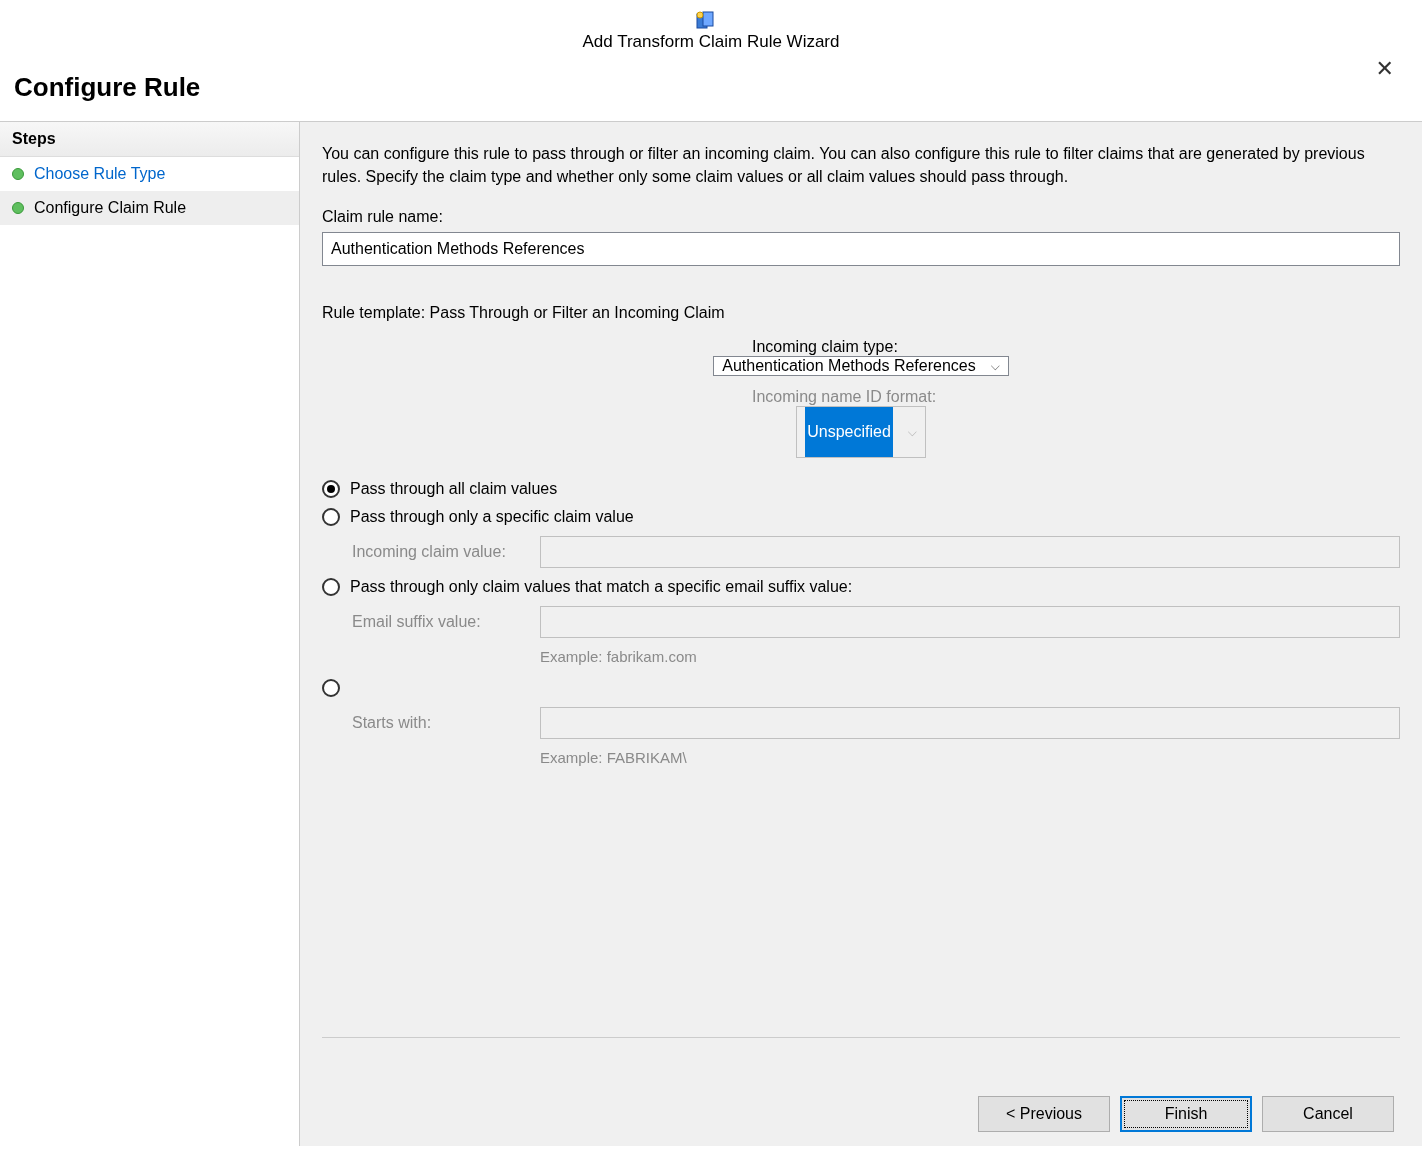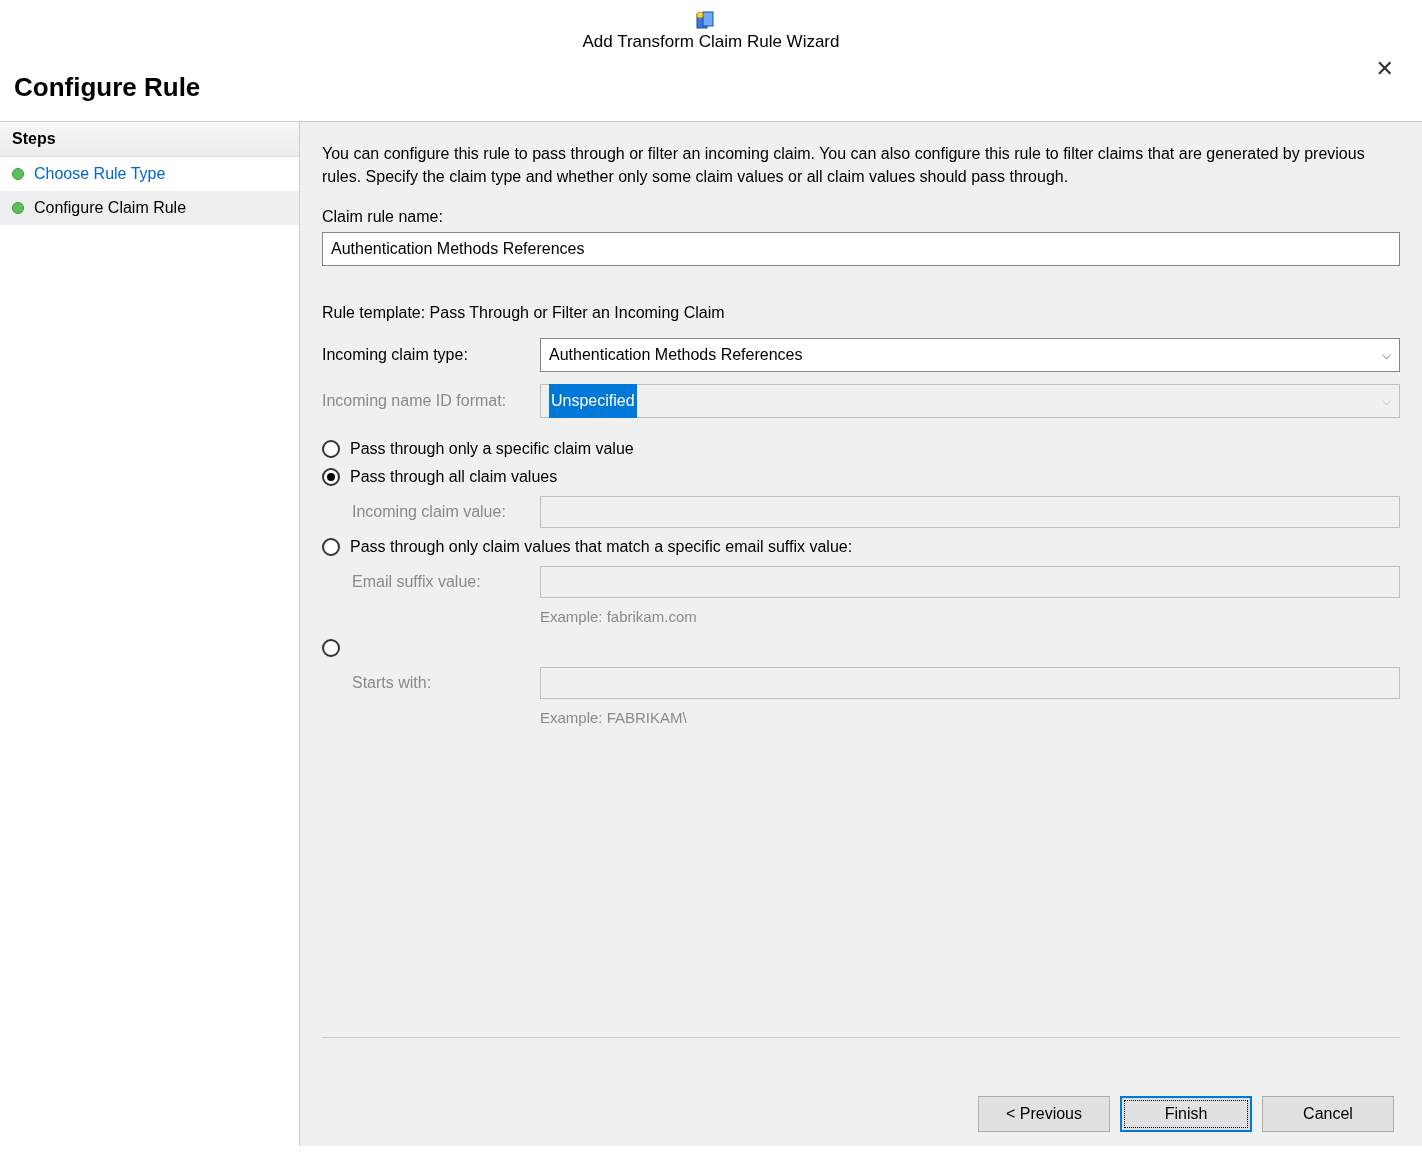--- a/index.html
+++ b/index.html
@@ -87,20 +87,21 @@
   padding: 6px 8px;
   font-size: 16px;
   height: 34px;
 }
 .row-block { margin-bottom: 18px; }
 .rule-template { font-size: 16px; margin: 20px 0 16px 0; }
 .grid-row {
   display: flex;
   align-items: center;
   margin-bottom: 12px;
+  flex-direction: column;
 }
 .grid-row .lbl {
   width: 218px;
   font-size: 16px;
 }
 .grid-row .lbl.disabled { color: #8a8a8a; }
 .combo {
   flex: 1;
   position: relative;
   border: 1px solid #828790;
@@ -111,21 +112,21 @@
   padding: 0 32px 0 8px;
   font-size: 16px;
 }
 .combo .chev {
   position: absolute; right: 8px; top: 50%; transform: translateY(-50%);
   color: #555; font-size: 12px;
 }
 .combo.disabled { background: #f0f0f0; color: #8a8a8a; border-color: #c0c0c0; }
 .combo.disabled .chev { color: #b0b0b0; }
 .combo.disabled .sel-highlight {
-  background: #0078d7; color: #fff; padding: 8px 2px;
+  background: #0078d7; color: #fff; padding: 16px 2px;
 }
 .radio-group { margin-top: 10px; }
 .radio-row {
   display: flex;
   align-items: center;
   gap: 10px;
   margin-bottom: 10px;
 }
 .radio {
   width: 18px; height: 18px; border-radius: 50%;
@@ -237,27 +238,27 @@
       <div class="lbl disabled">Incoming name ID format:</div>
       <div class="combo disabled">
         <span class="sel-highlight">Unspecified</span>
         <span class="chev">⌵</span>
       </div>
     </div>
 
     <div class="radio-group">
 
       <div class="radio-row">
+        <span class="radio checked"></span>
+        <span class="radio-label">Pass through all claim values</span>
+      </div>
+
+      <div class="radio-row">
         <span class="radio"></span>
         <span class="radio-label">Pass through only a specific claim value</span>
-      </div>
-
-      <div class="radio-row">
-        <span class="radio checked"></span>
-        <span class="radio-label">Pass through all claim values</span>
       </div>
       <div class="sub-row">
         <div class="sub-lbl">Incoming claim value:</div>
         <input class="sub-input" type="text" disabled="" style="">
       </div>
 
       <div class="radio-row">
         <span class="radio"></span>
         <span class="radio-label">Pass through only claim values that match a specific email suffix value:</span>
       </div>

